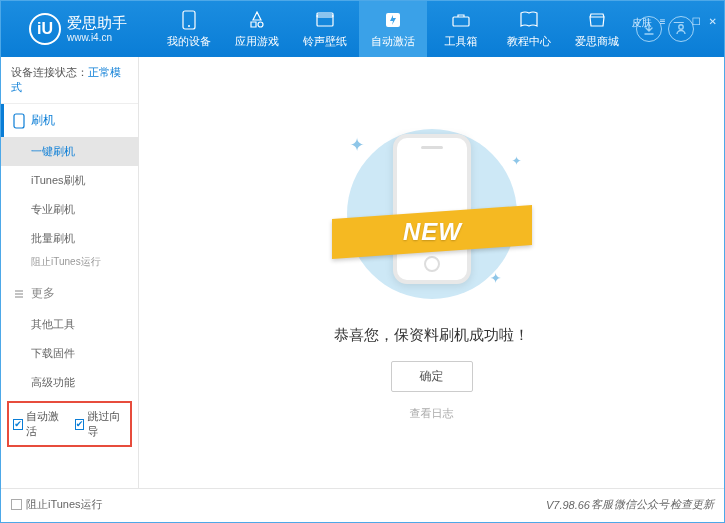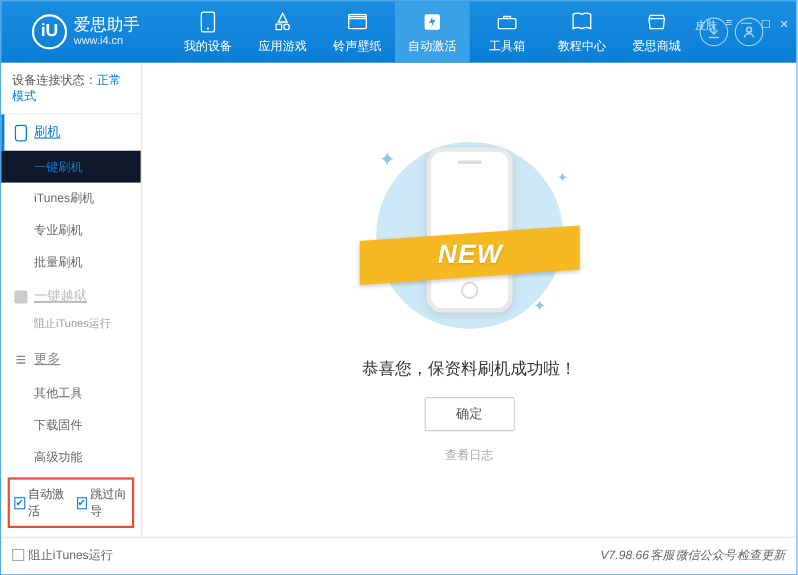--- a/index.html
+++ b/index.html
@@ -12,27 +12,27 @@
 .logo-url { font-size: 10px; opacity: 0.9; }
 .nav { display: flex; flex: 1; align-items: stretch; height: 100%; }
 .nav-item { width: 68px; display: flex; flex-direction: column; align-items: center; justify-content: center; font-size: 11px; cursor: pointer; gap: 4px; }
 .nav-item.active { background: #3aa1e8; }
 .nav-icon { width: 20px; height: 20px; display: flex; align-items: center; justify-content: center; }
 .header-right { display: flex; align-items: center; gap: 6px; margin-left: auto; padding-right: 6px; }
 .title-icons { position: absolute; top: 16px; right: 8px; display: flex; gap: 8px; font-size: 10px; color: #d0eaff; }
 .title-icons span { cursor: pointer; }
 .circle-btn { width: 26px; height: 26px; border: 1.5px solid #9fd3f7; border-radius: 50%; display: flex; align-items: center; justify-content: center; cursor: pointer; }
 .body { display: flex; height: calc(100% - 64px - 26px); }
-.sidebar { width: 128px; border-right: 1px solid #e5e5e5; display: flex; flex-direction: column; font-size: 12px; color: #555; overflow: hidden; }
+.sidebar { width: 138px; border-right: 1px solid #e5e5e5; display: flex; flex-direction: column; font-size: 12px; color: #555; overflow: hidden; }
 .status-bar { padding: 8px 10px; font-size: 11px; border-bottom: 1px solid #eee; }
 .status-value { color: #0a7dd6; }
-.section-header { display: flex; align-items: center; gap: 6px; padding: 8px 12px; color: #888; text-decoration: underline; }
+.section-header { display: flex; align-items: center; gap: 6px; padding: 8px 12px; color: #888; }
 .section-header.blue { color: #0a7dd6; border-left: 3px solid #0a7dd6; padding-left: 9px; }
 .sub-item { padding: 7px 8px 7px 30px; cursor: pointer; color: #666; font-size: 11px; }
-.sub-item.active { background: #0f172a; color: #0a7dd6; }
+.sub-item.active { background: #e5e5e5; color: #0a7dd6; }
 .lock-icon { width: 12px; height: 12px; background: #ccc; border-radius: 2px; display: inline-block; }
 .note { font-size: 10px; color: #999; padding: 2px 8px 8px 30px; line-height: 1.4; }
 .options-row { border: 2px solid #e74c3c; margin: 4px 6px; padding: 6px 4px; display: flex; gap: 10px; font-size: 11px; align-items: center; }
 .opt { display: flex; align-items: center; gap: 3px; }
 .chk { width: 11px; height: 11px; border: 1px solid #0a7dd6; display: inline-flex; align-items: center; justify-content: center; color: #0a7dd6; font-size: 9px; }
 .main { flex: 1; display: flex; flex-direction: column; align-items: center; justify-content: center; padding: 20px; }
 .illustration { position: relative; width: 180px; height: 180px; }
 .circle-bg { width: 170px; height: 170px; background: #cde8f6; border-radius: 50%; position: absolute; top: 5px; left: 5px; }
 .phone { position: absolute; width: 78px; height: 150px; background: #fff; border: 4px solid #e8e8e8; border-radius: 14px; left: 51px; top: 10px; box-shadow: 0 2px 8px rgba(0,0,0,0.1); }
 .phone::before { content:""; position:absolute; top:8px; left:50%; transform:translateX(-50%); width:22px; height:3px; background:#ddd; border-radius:2px; }
@@ -156,24 +156,20 @@
     <div class="section-header blue">
       <svg width="12" height="16" viewBox="0 0 12 16">
           <rect x="1" y="1" width="10" height="14" rx="2" fill="none" stroke="#0a7dd6" stroke-width="1.2"></rect>
         </svg>
       <span>刷机</span>
     </div>
     <div class="sub-item active">一键刷机</div>
     <div class="sub-item">iTunes刷机</div>
     <div class="sub-item">专业刷机</div>
     <div class="sub-item">批量刷机</div>
-    <div class="section-header">
-      <span class="lock-icon"></span>
-      <span style="color:#bbb">一键越狱</span>
-    </div>
     <div class="note">阻止iTunes运行</div>
     <div class="section-header">
       <svg width="12" height="12" viewBox="0 0 12 12">
           <path d="M2 3h8M2 6h8M2 9h8" stroke="#888" stroke-width="1.2"></path>
         </svg>
       <span>更多</span>
     </div>
     <div class="sub-item">其他工具</div>
     <div class="sub-item">下载固件</div>
     <div class="sub-item">高级功能</div>

